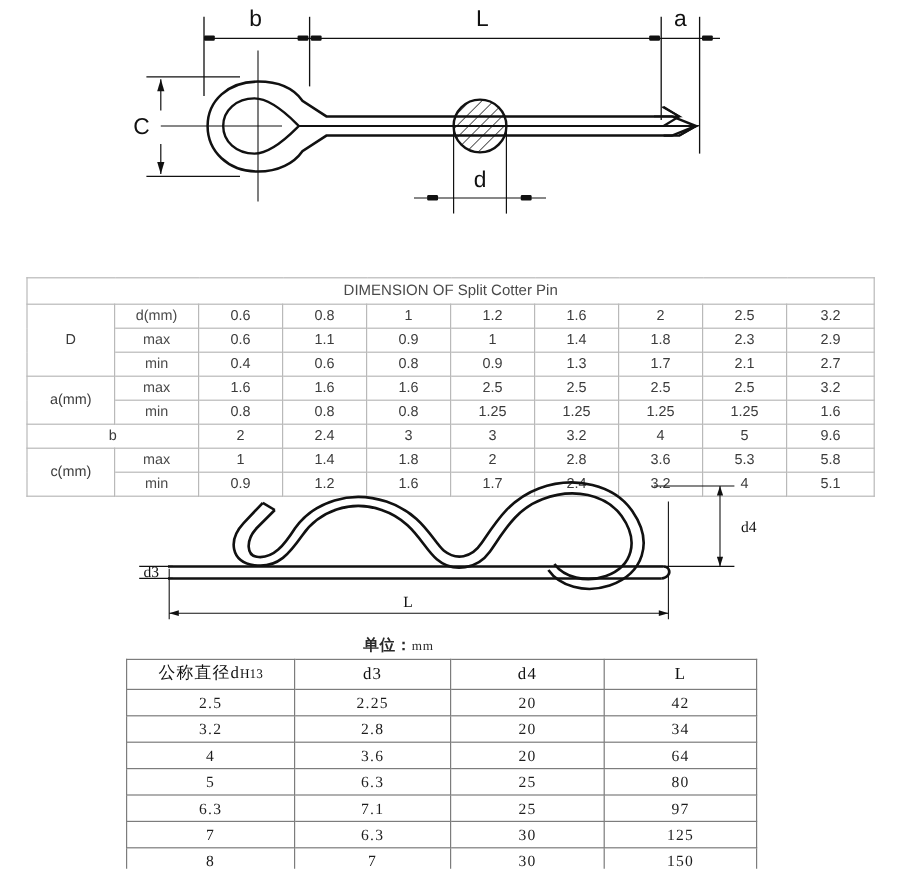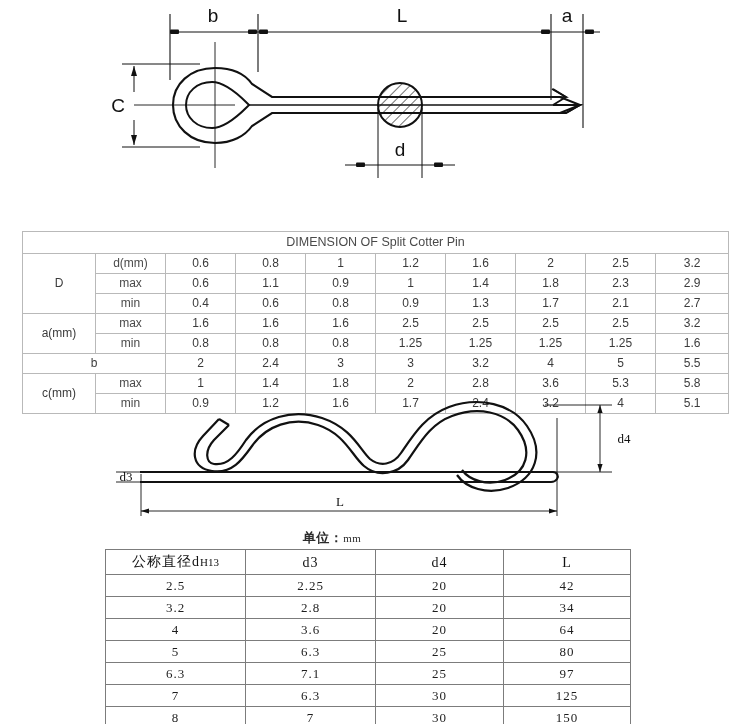--- a/index.html
+++ b/index.html
@@ -294,21 +294,21 @@
 
       <tr>
         <td class="rowgroup" colspan="2">b</td>
         <td>2</td>
         <td>2.4</td>
         <td>3</td>
         <td>3</td>
         <td>3.2</td>
         <td>4</td>
         <td>5</td>
-        <td>5.5</td>
+        <td>9.6</td>
       </tr>
 
       <tr>
         <td class="rowgroup" rowspan="2">c(mm)</td>
         <td class="sub">max</td>
         <td>1</td>
         <td>1.4</td>
         <td>1.8</td>
         <td>2</td>
         <td>2.8</td>

